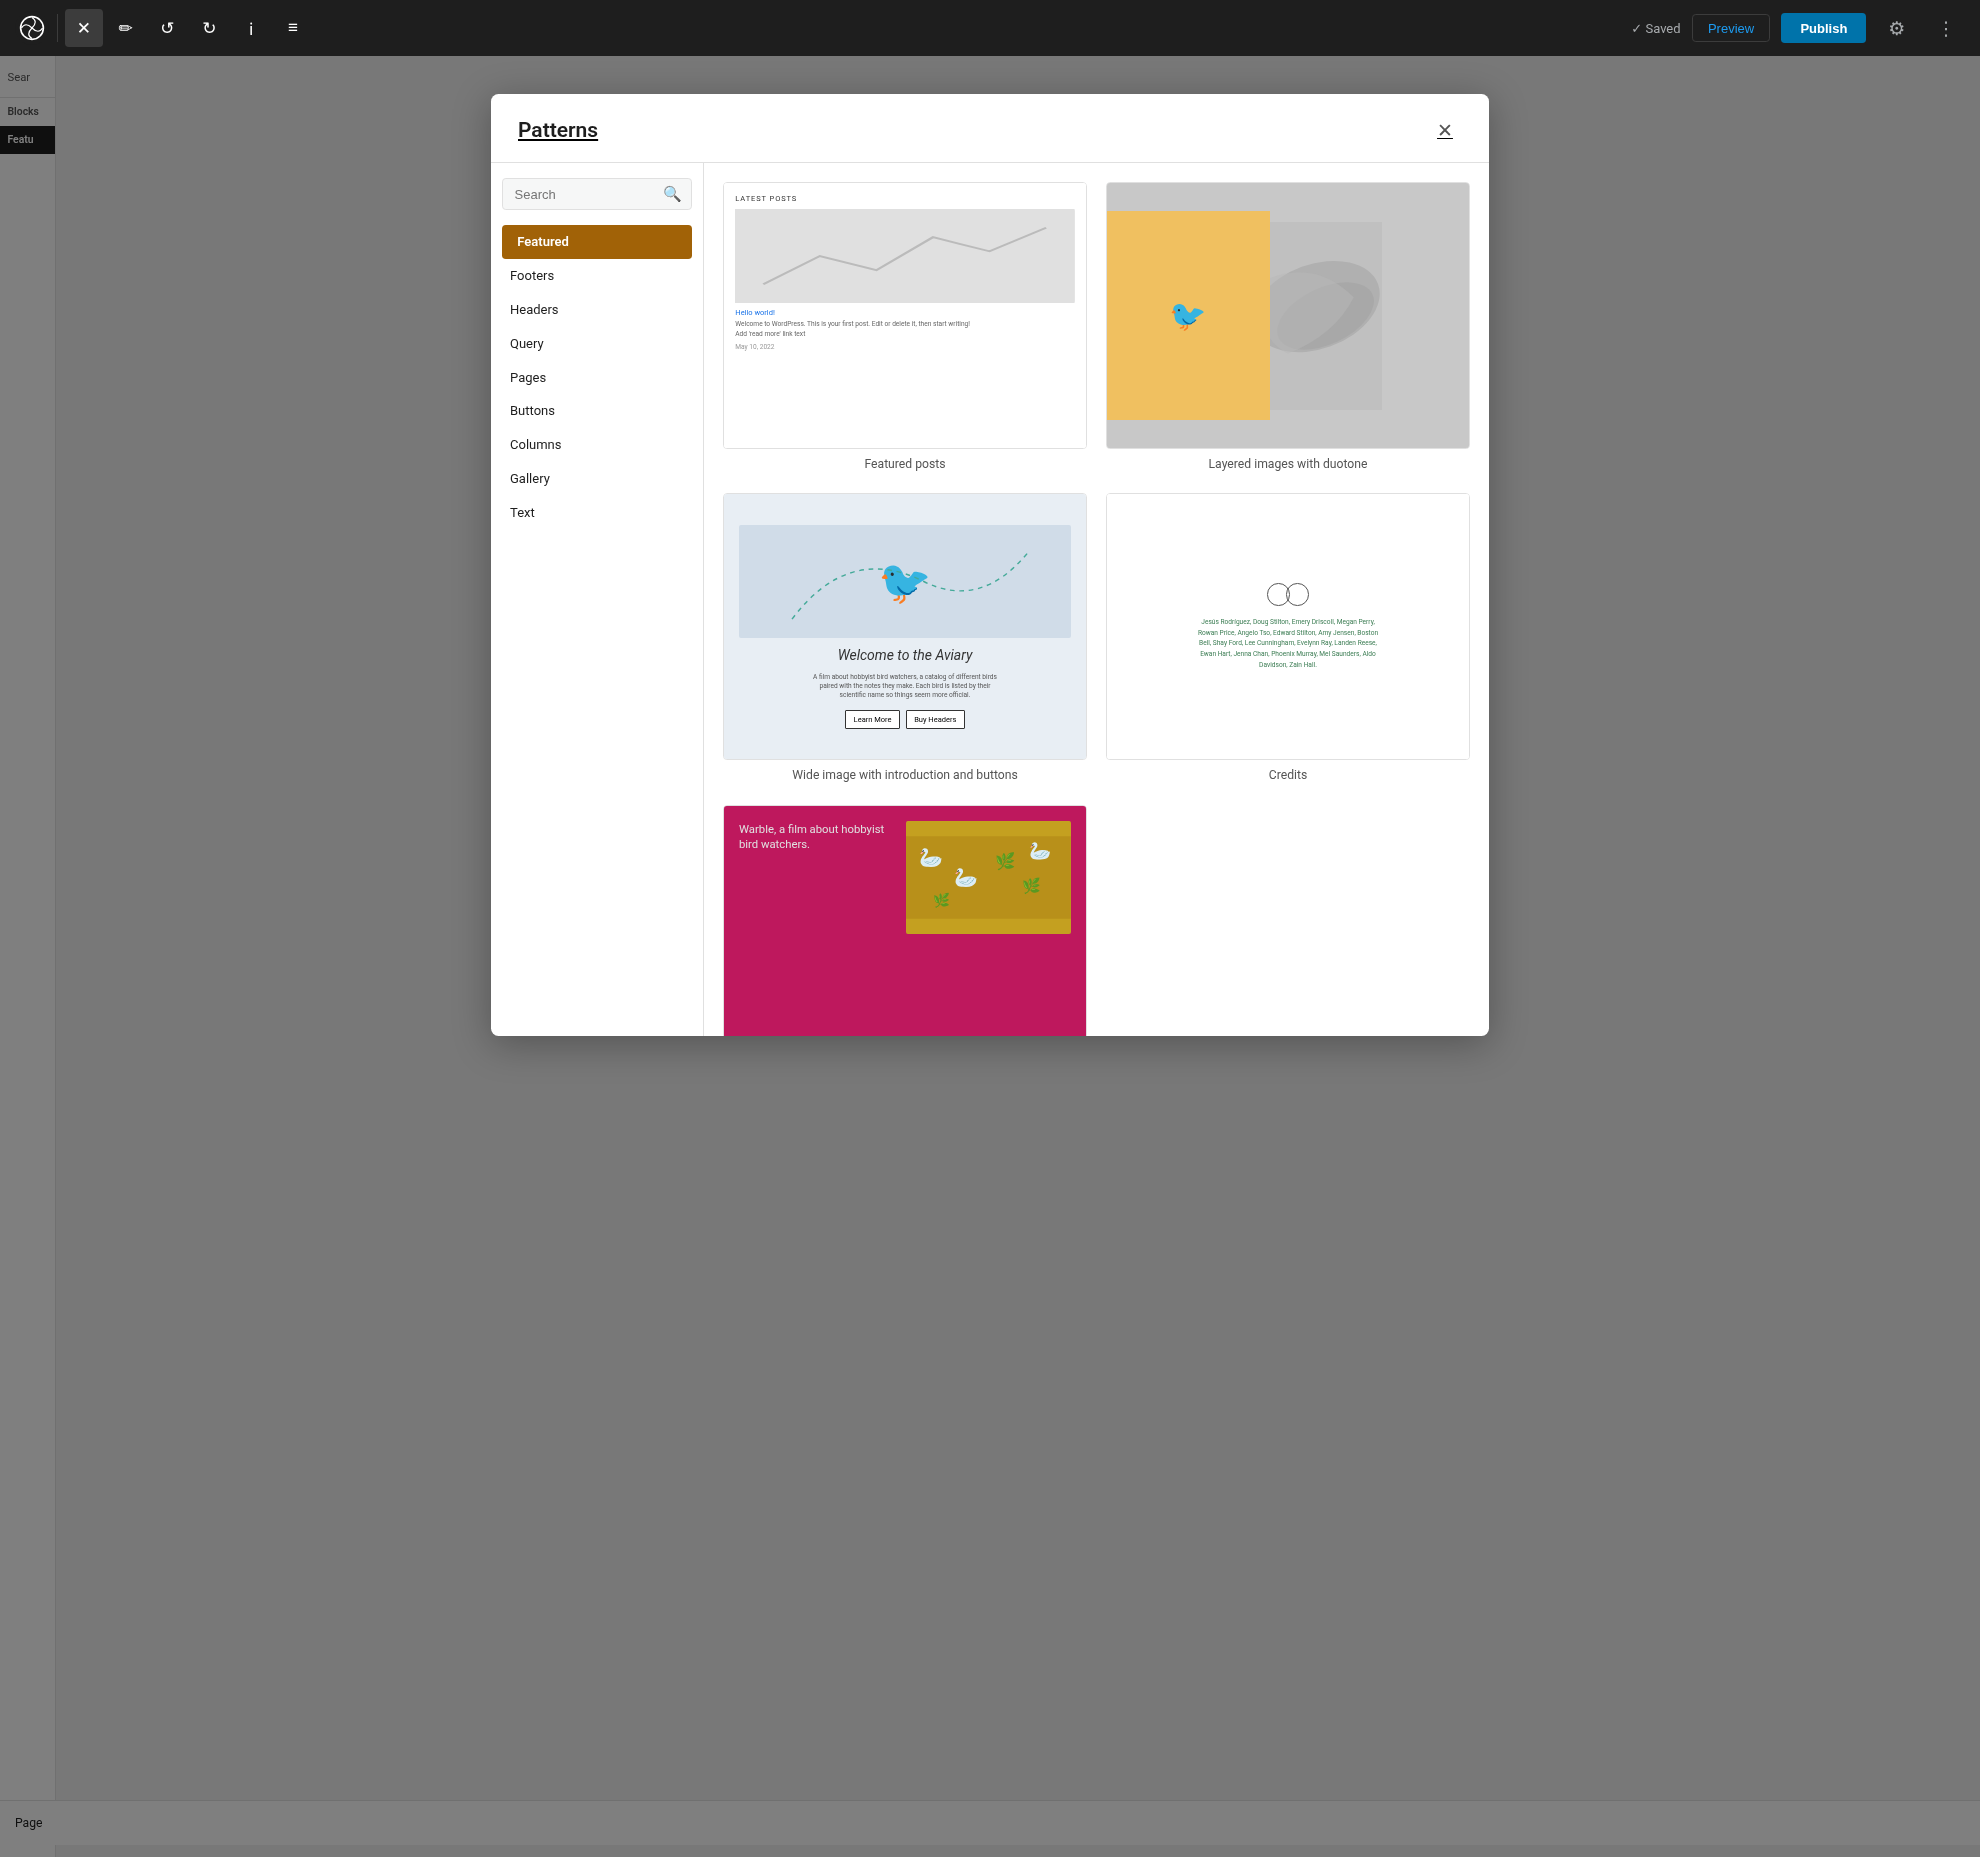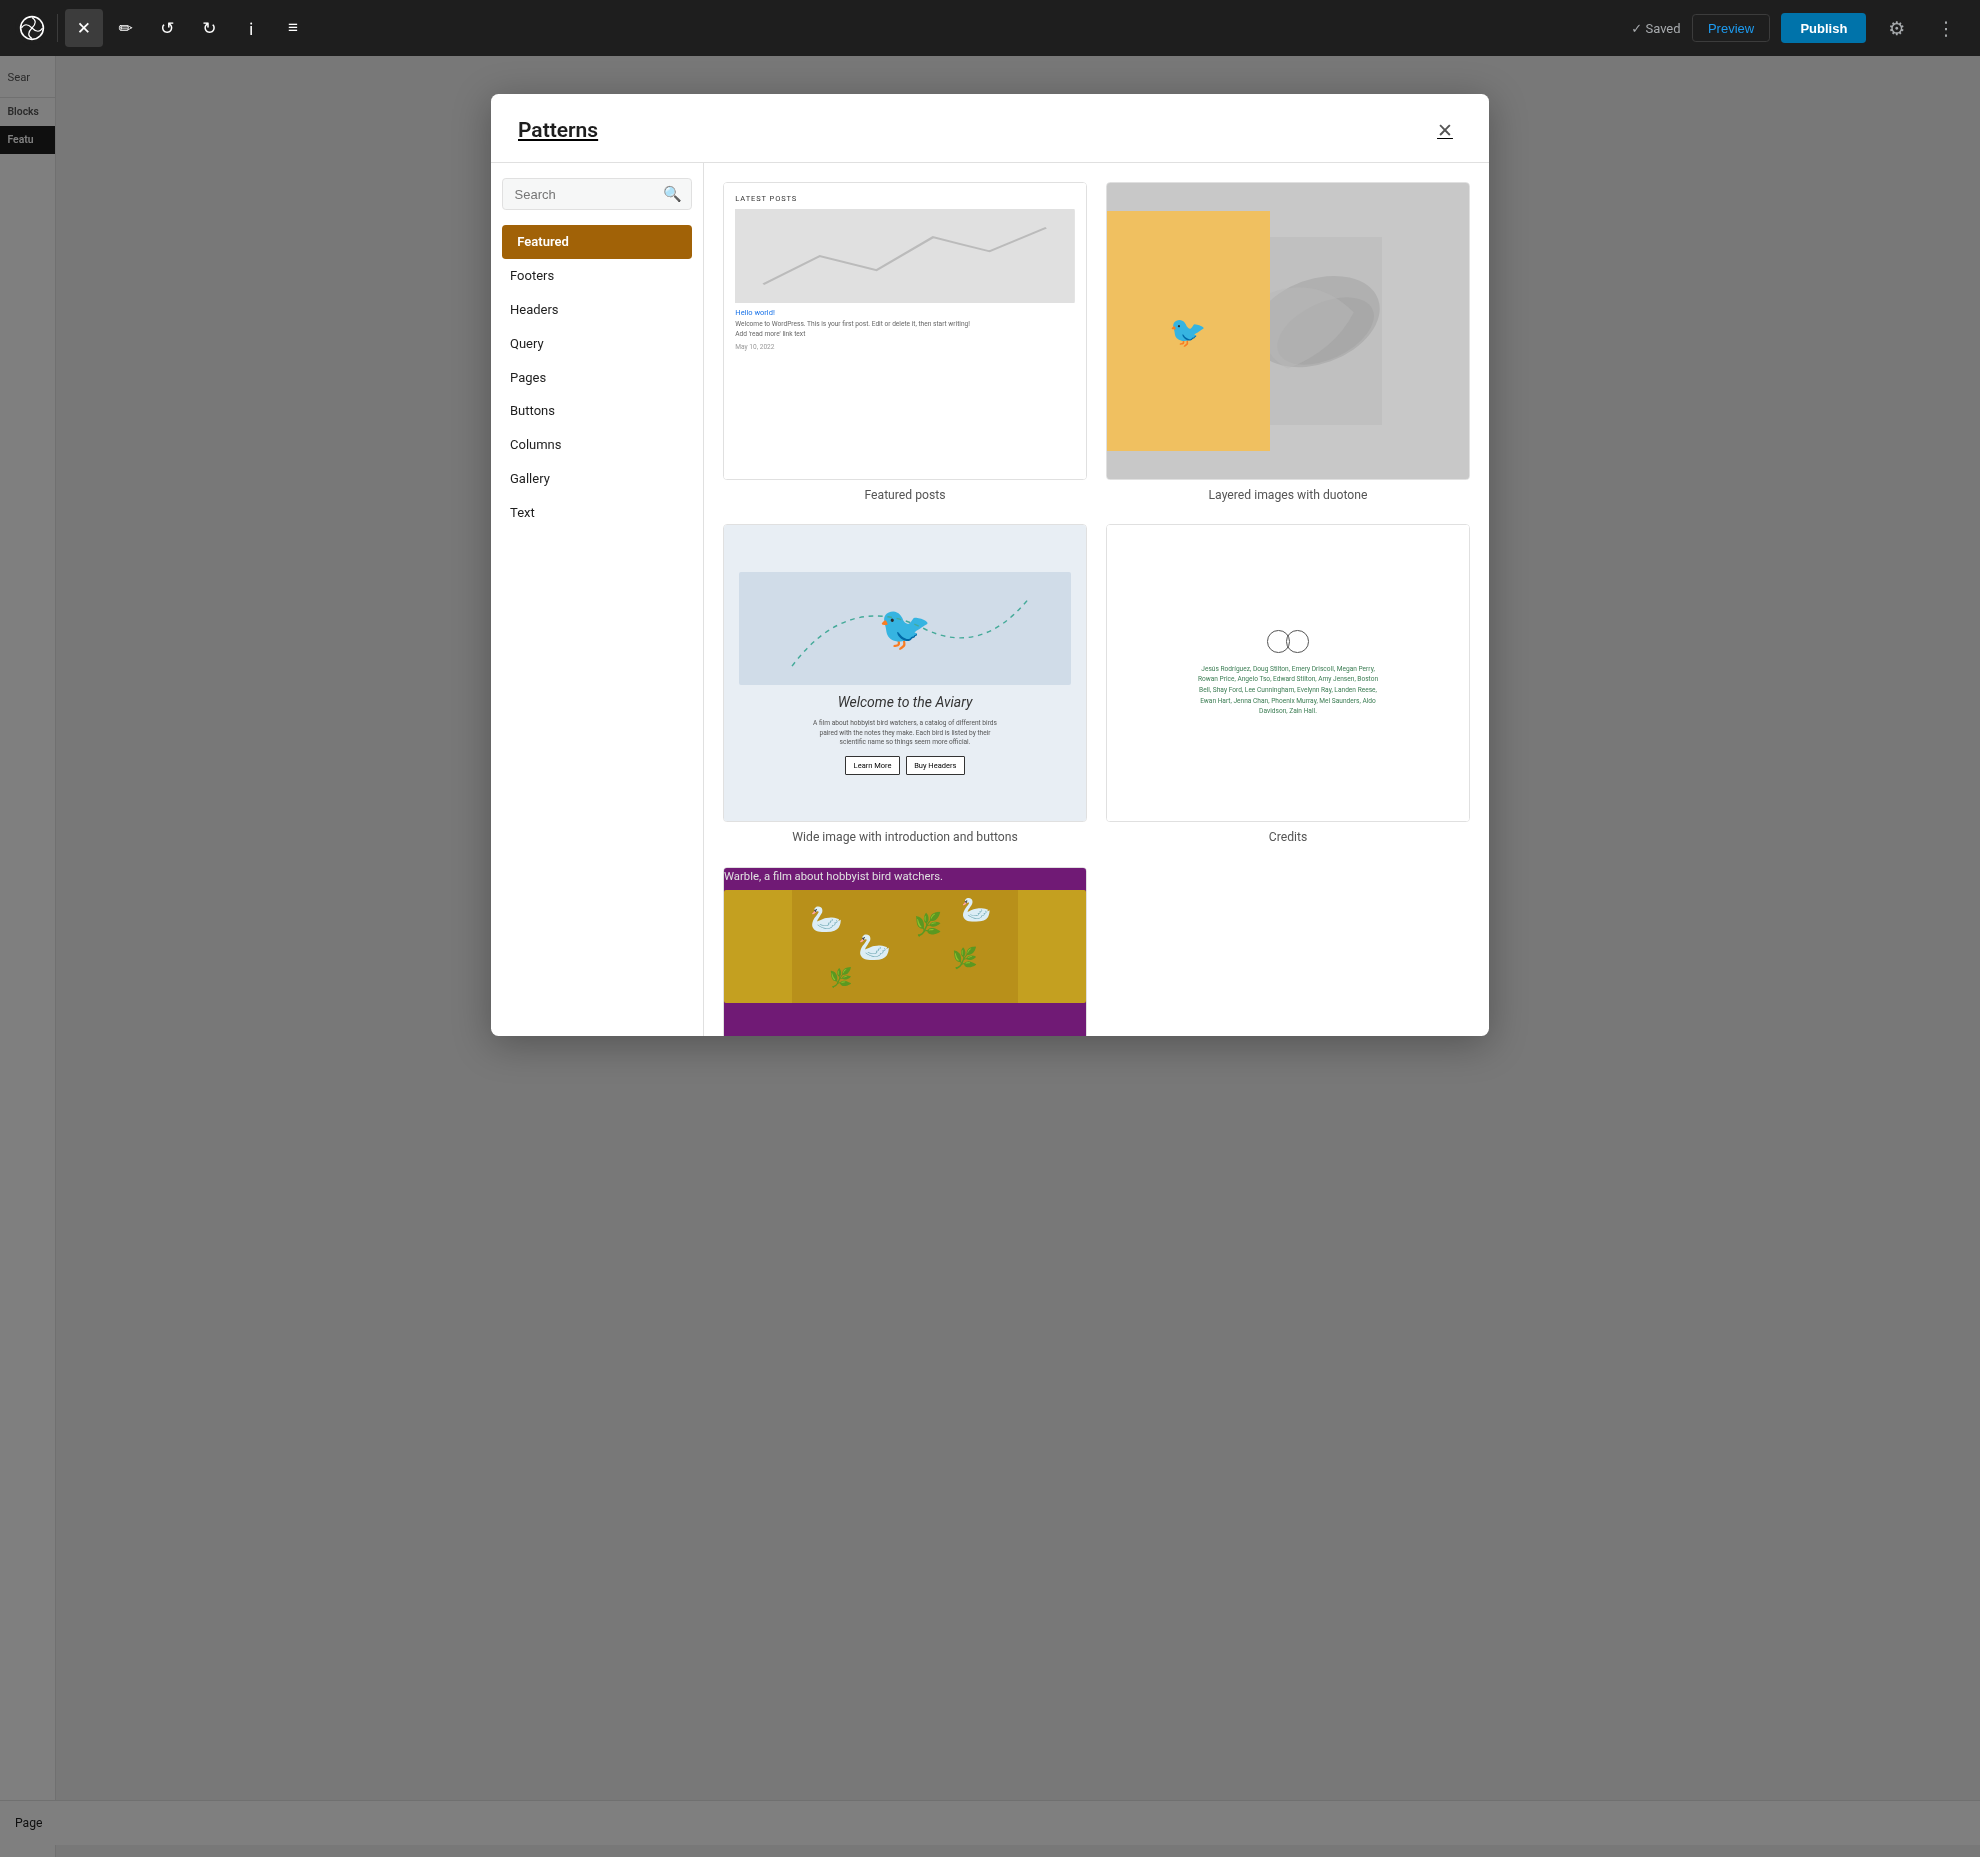--- a/index.html
+++ b/index.html
@@ -240,21 +240,21 @@
     .pattern-card {
       cursor: pointer;
       border-radius: 3.8px;
       overflow: hidden;
     }
     .pattern-preview {
       border: 0.9px solid #e0e0e0;
       border-radius: 3.8px;
       overflow: hidden;
       background: #f6f7f7;
-      height: 298px;
+      height: 267px;
       display: flex;
       align-items: stretch;
       justify-content: center;
     }
     .pattern-label {
       text-align: center;
       font-size: 12.2px;
       color: #555;
       padding: 7.5px 3.8px 3.8px;
     }
@@ -386,23 +386,24 @@
       font-size: 6.6px;
       color: #3a7c52;
       text-align: center;
       line-height: 1.6;
       max-width: 207px;
     }
 
     
     .warble-preview {
       width: 100%;
-      background: #701a75;
-      display: flex;
-      flex-direction: column;
+      background: #be185d;
+      padding: 15px;
+      display: flex;
+      flex-direction: row;
       gap: 7.5px;
     }
     .warble-title {
       font-size: 13px;
       color: #f0c060;
       font-style: italic;
     }
     .warble-title span { font-style: normal; color: #e0e0e0; font-size: 11.3px; }
     .warble-image-area {
       background: #c4a020;

